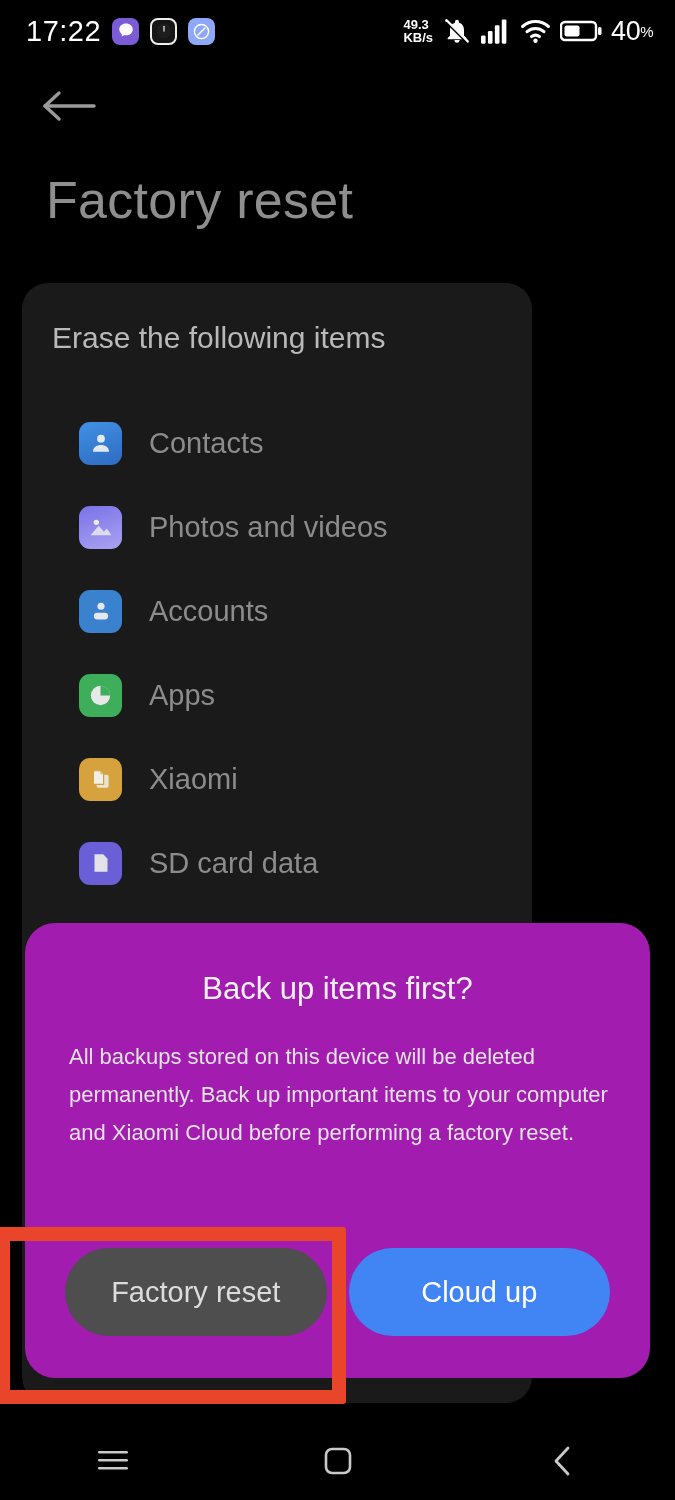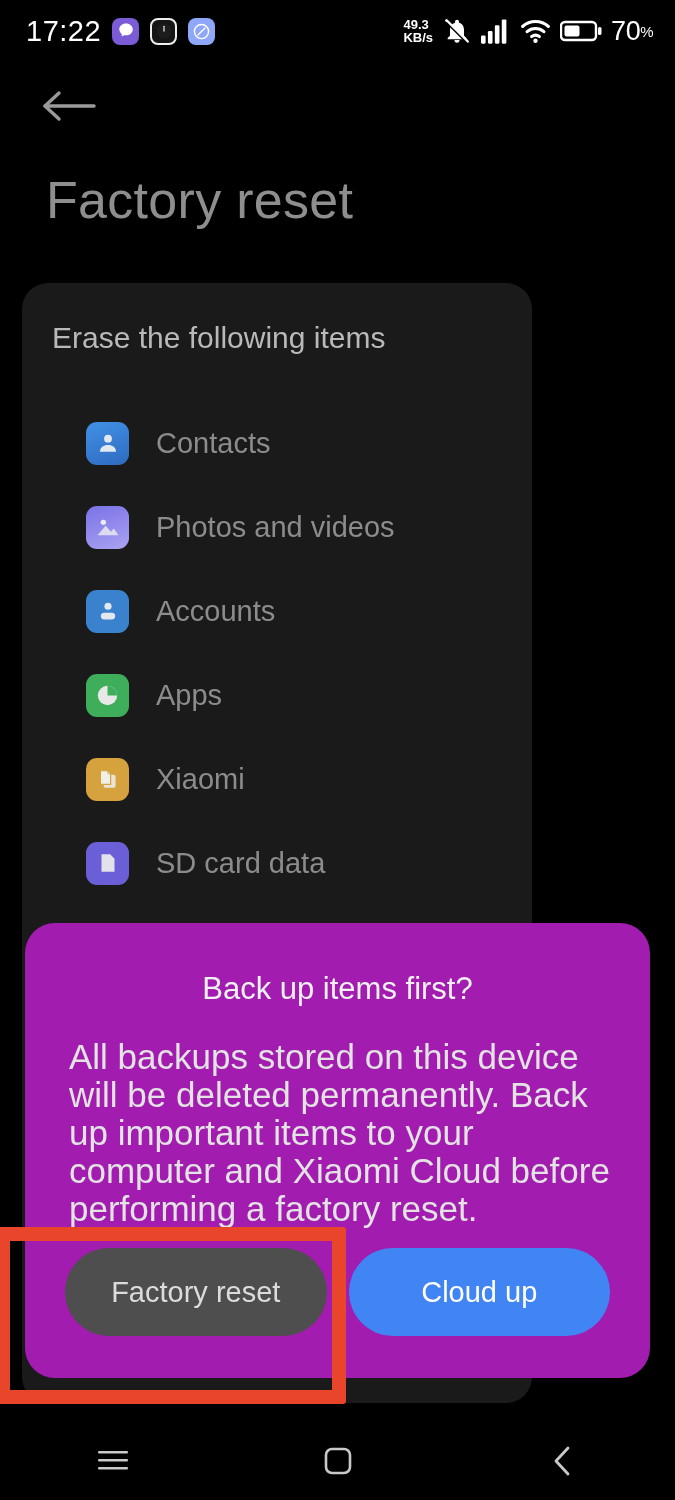--- a/index.html
+++ b/index.html
@@ -38,38 +38,38 @@
 
   
   .card {
     position: absolute; left: 22px; top: 283px; width: 510px; height: 1120px;
     background: #1a1a1a; border-radius: 26px; overflow: hidden;
   }
   .card-heading {
     position: absolute; left: 30px; top: 38px;
     font-size: 30px; color: #b9b9b9; font-weight: 400;
   }
-  .items { position: absolute; top: 118px; left: 10px; width: 100%; padding-left: 28px; }
+  .items { position: absolute; top: 118px; left: 3px; width: 100%; padding-left: 28px; }
   .item { display: flex; align-items: center; height: 84px; padding-left: 26px; }
   .item-ico {
     width: 43px; height: 43px; border-radius: 11px; flex: 0 0 auto;
     display: flex; align-items: center; justify-content: center;
   }
   .item-label { margin-left: 27px; font-size: 29px; color: #8c8c8c; font-weight: 400; }
   .dialog {
     position: absolute; left: 25px; top: 923px; width: 625px; height: 455px;
     background: #a21caf; border-radius: 30px; overflow: visible;
   }
   .dlg-title {
     position: absolute; top: 48px; left: 0; width: 100%; text-align: center;
     font-size: 31px; color: #f1f1f1; font-weight: 400;
   }
   .dlg-body {
     position: absolute; top: 115px; left: 44px; width: 545px;
-    font-size: 35px; line-height: 38px; color: #e3e3e3; font-weight: 400;
+    font-size: 22px; line-height: 38px; color: #e3e3e3; font-weight: 400;
   }
   .dlg-buttons {
     position: absolute; left: 0; top: 325px; width: 100%;
     display: flex; gap: 22px; padding: 0 40px;
   }
   .btn {
     flex: 1; height: 88px; border-radius: 44px; border: none;
     font-size: 29px; font-family: "Liberation Sans", sans-serif;
     display: flex; align-items: center; justify-content: center; cursor: pointer;
   }
@@ -154,21 +154,21 @@
         <path d="M9 14.3a5 5 0 0 1 6 0" stroke="#ffffff" stroke-width="2.4" fill="none" stroke-linecap="round"></path>
         <circle cx="12" cy="17.6" r="1.7" fill="#ffffff"></circle>
       </svg>
 
       <svg width="42" height="24" viewBox="0 0 42 24" aria-hidden="true">
         <rect x="1" y="3" width="35" height="18" rx="4" fill="none" stroke="#ffffff" stroke-width="2.4"></rect>
         <rect x="4.5" y="6.5" width="15" height="11" rx="2" fill="#ffffff"></rect>
         <rect x="38" y="8" width="3.5" height="8" rx="1.6" fill="#ffffff"></rect>
       </svg>
 
-      <div class="sb-batt-txt"><span>70</span><sup>%</sup></div>
+      <div class="sb-batt-txt"><span>40</span><sup>%</sup></div>
     </div>
   </div>
 
   <div class="backarrow">
     <svg width="58" height="40" viewBox="0 0 58 40" aria-hidden="true">
       <path d="M3 20 H52" stroke="#9a9a9a" stroke-width="3.4" stroke-linecap="round"></path>
       <path d="M17 7 L3 20 L17 33" stroke="#9a9a9a" stroke-width="3.4" fill="none" stroke-linecap="round" stroke-linejoin="round"></path>
     </svg>
   </div>
 

